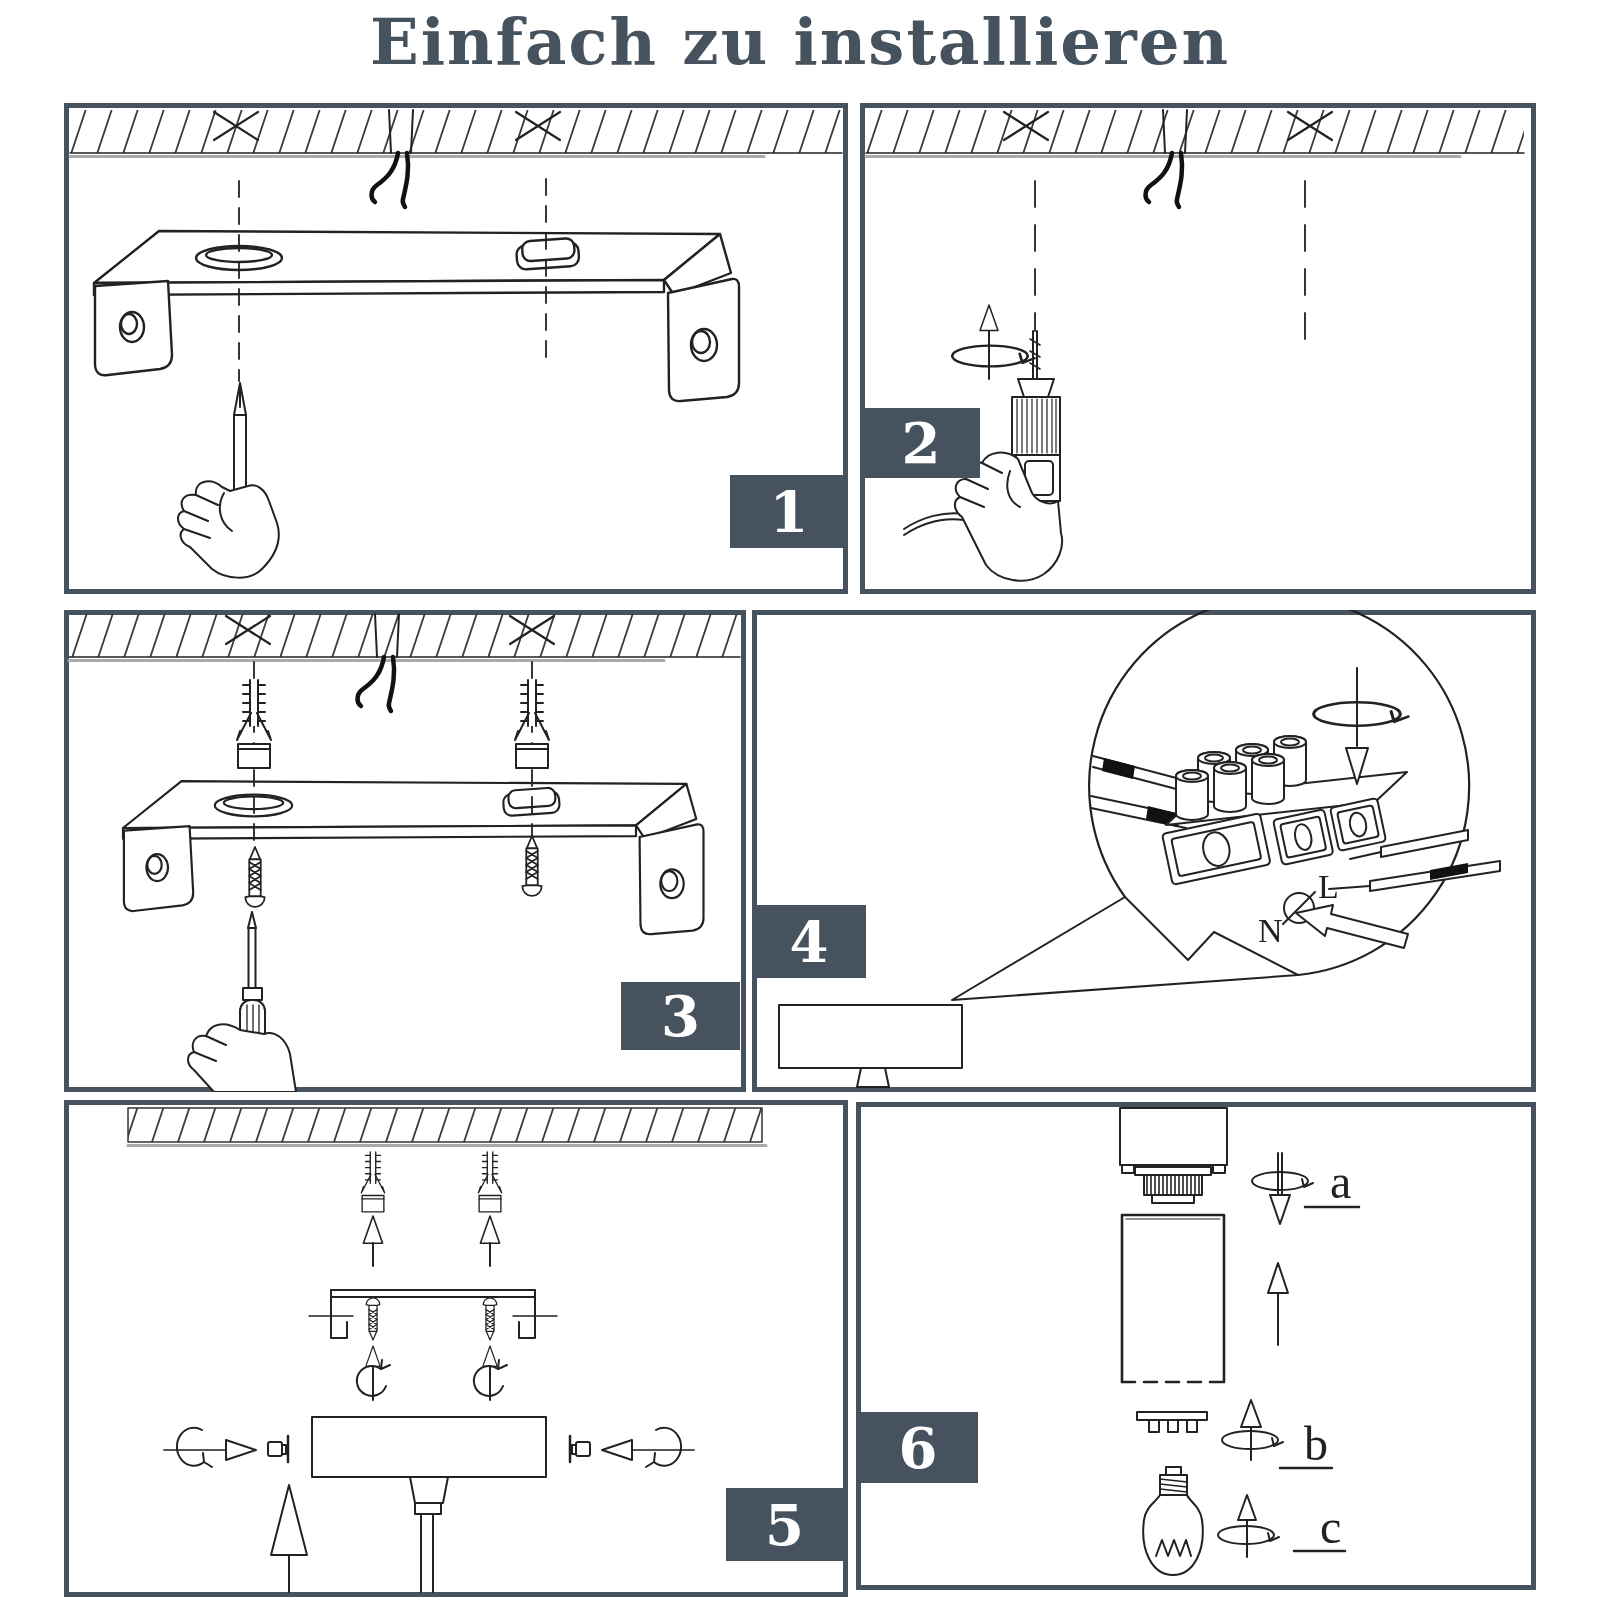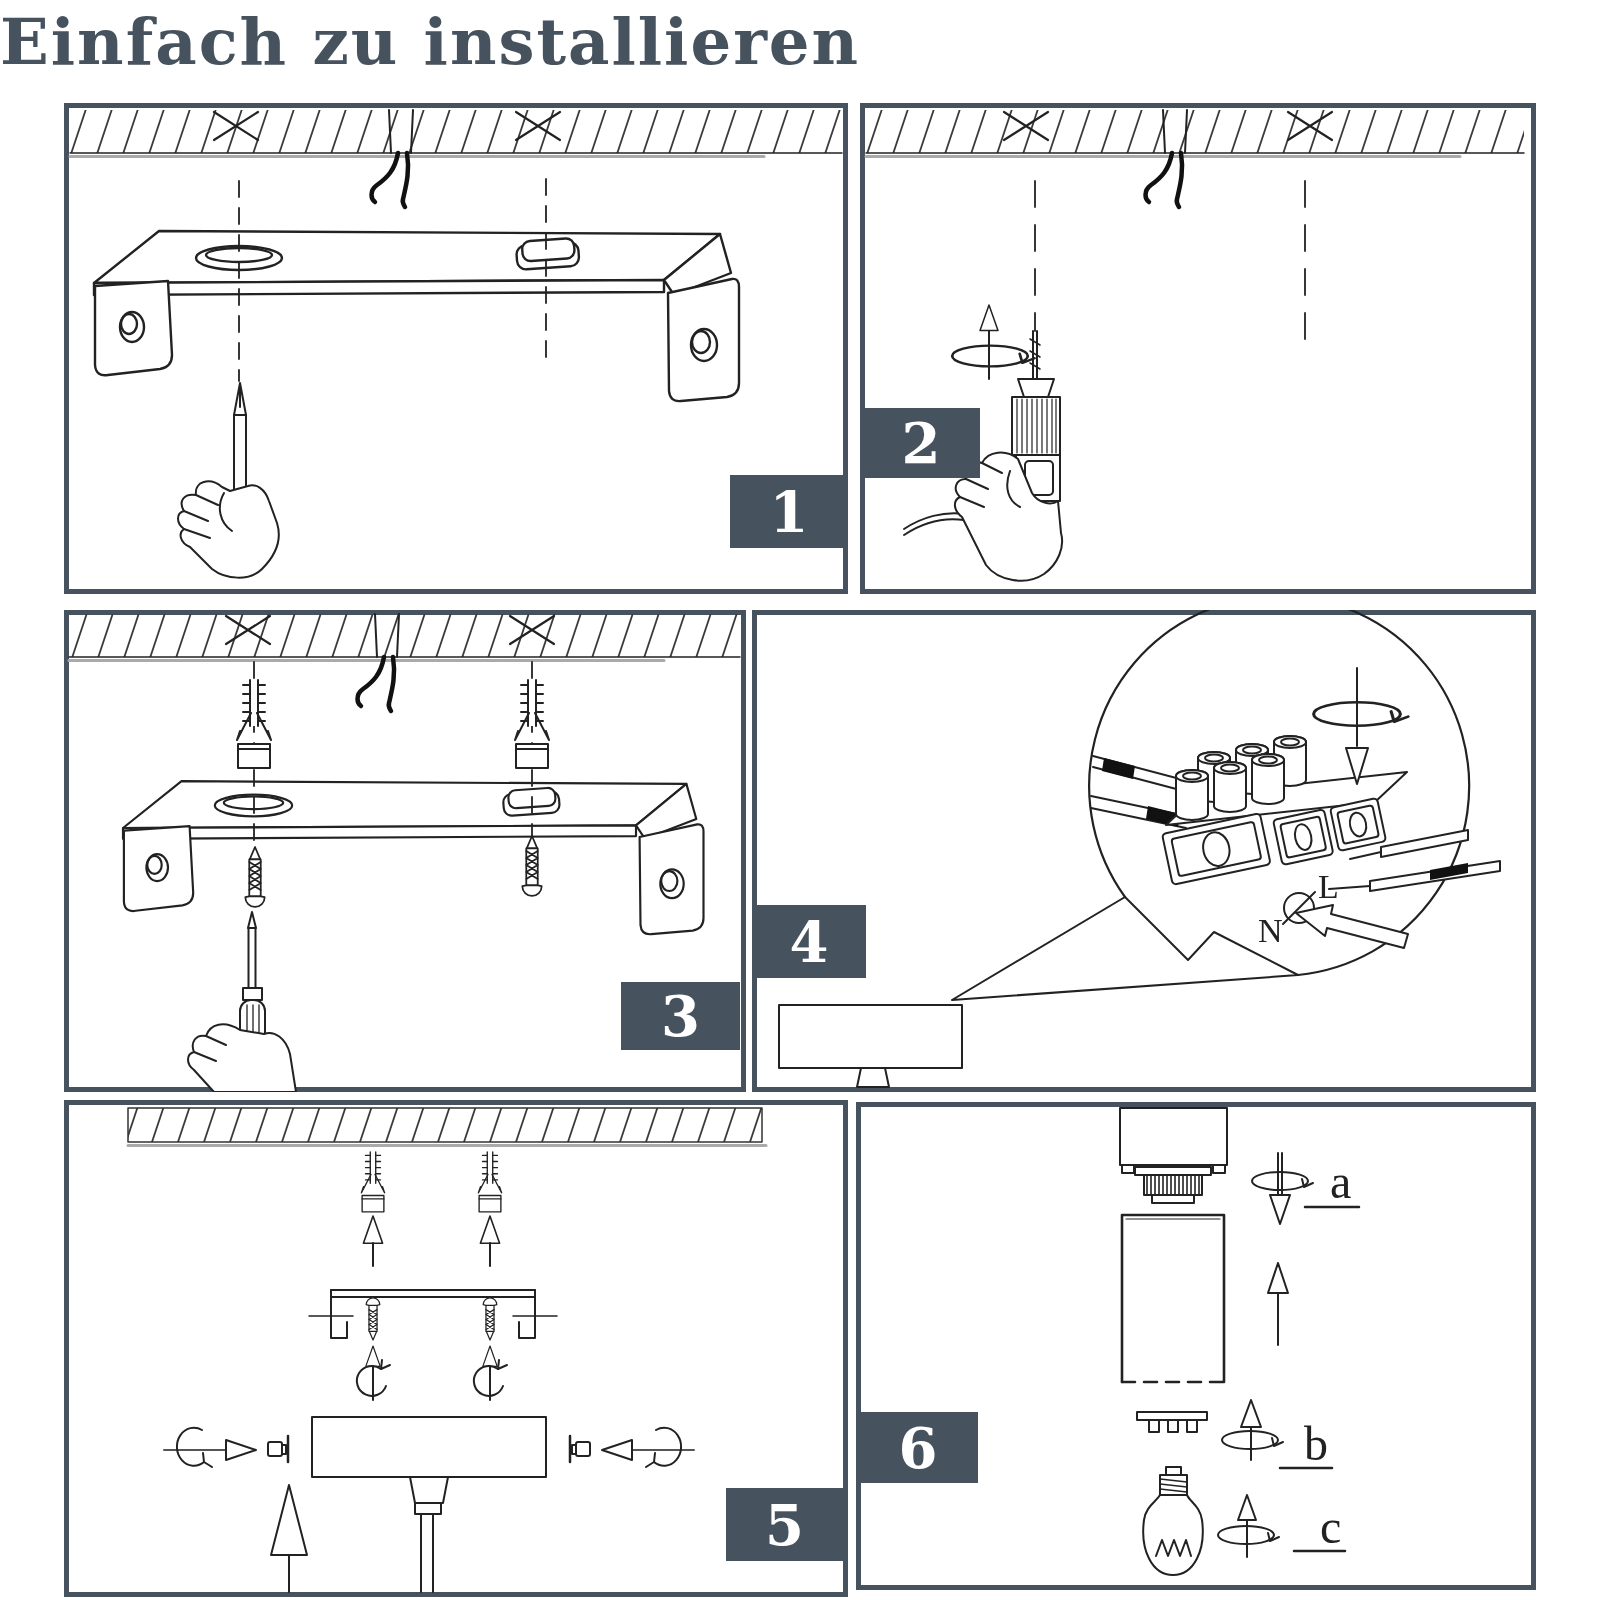--- a/index.html
+++ b/index.html
@@ -1,18 +1,18 @@
 <!DOCTYPE html>
 <html><head>
 <meta charset="utf-8">
 <style>
   html,body{margin:0;padding:0;background:#fff;}
   .stage{position:relative;width:1600px;height:1600px;background:#fff;overflow:hidden;
          font-family:"Liberation Sans",sans-serif;}
-  .title{position:absolute;top:4px;left:0;width:100%;
+  .title{position:absolute;top:4px;left:0;width:100%;text-align:center;
          font-family:"DejaVu Serif",serif;font-weight:700;font-size:64px;
          letter-spacing:2px;color:#46525D;margin:0;}
   .panel{position:absolute;border:5px solid #46525D;box-sizing:border-box;background:#fff;}
   .panel svg{position:absolute;left:-5px;top:-5px;}
   .badge{position:absolute;background:#46525D;color:#fff;display:flex;align-items:center;
          justify-content:center;font-family:"DejaVu Serif",serif;font-weight:700;
          font-size:56px;line-height:1;z-index:5;}
   text{font-family:"Liberation Serif",serif;}
 </style>
 </head>

